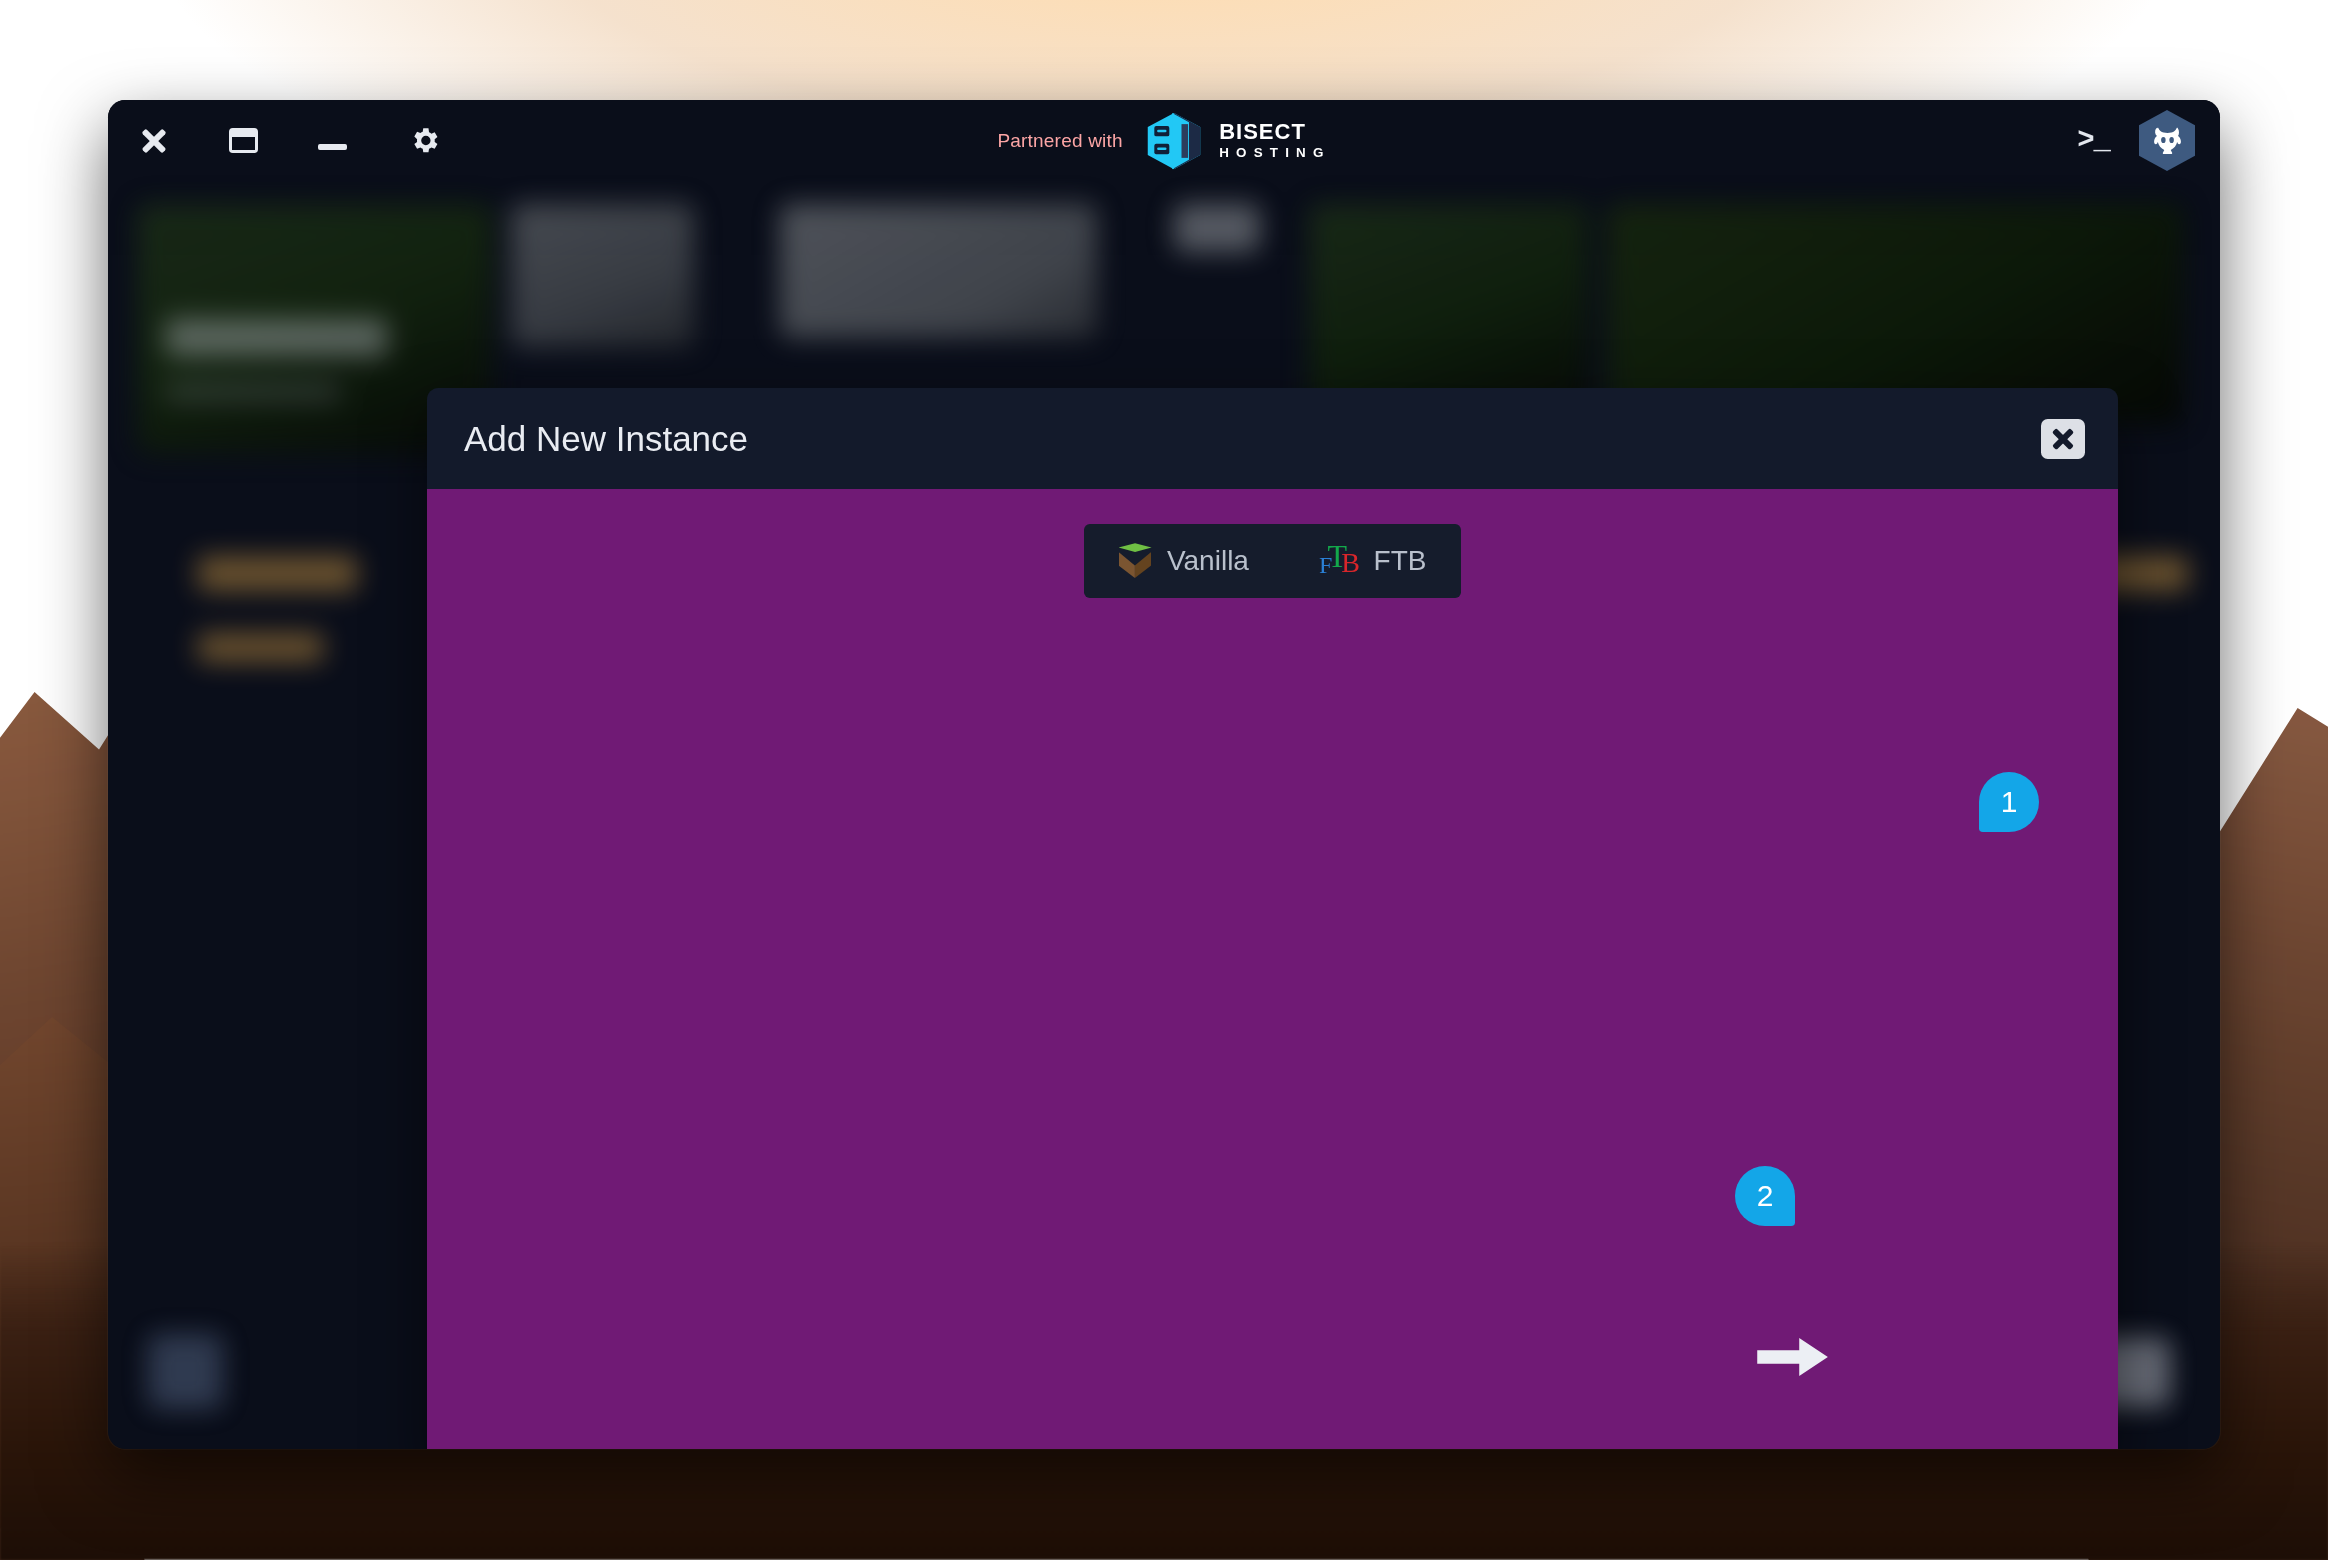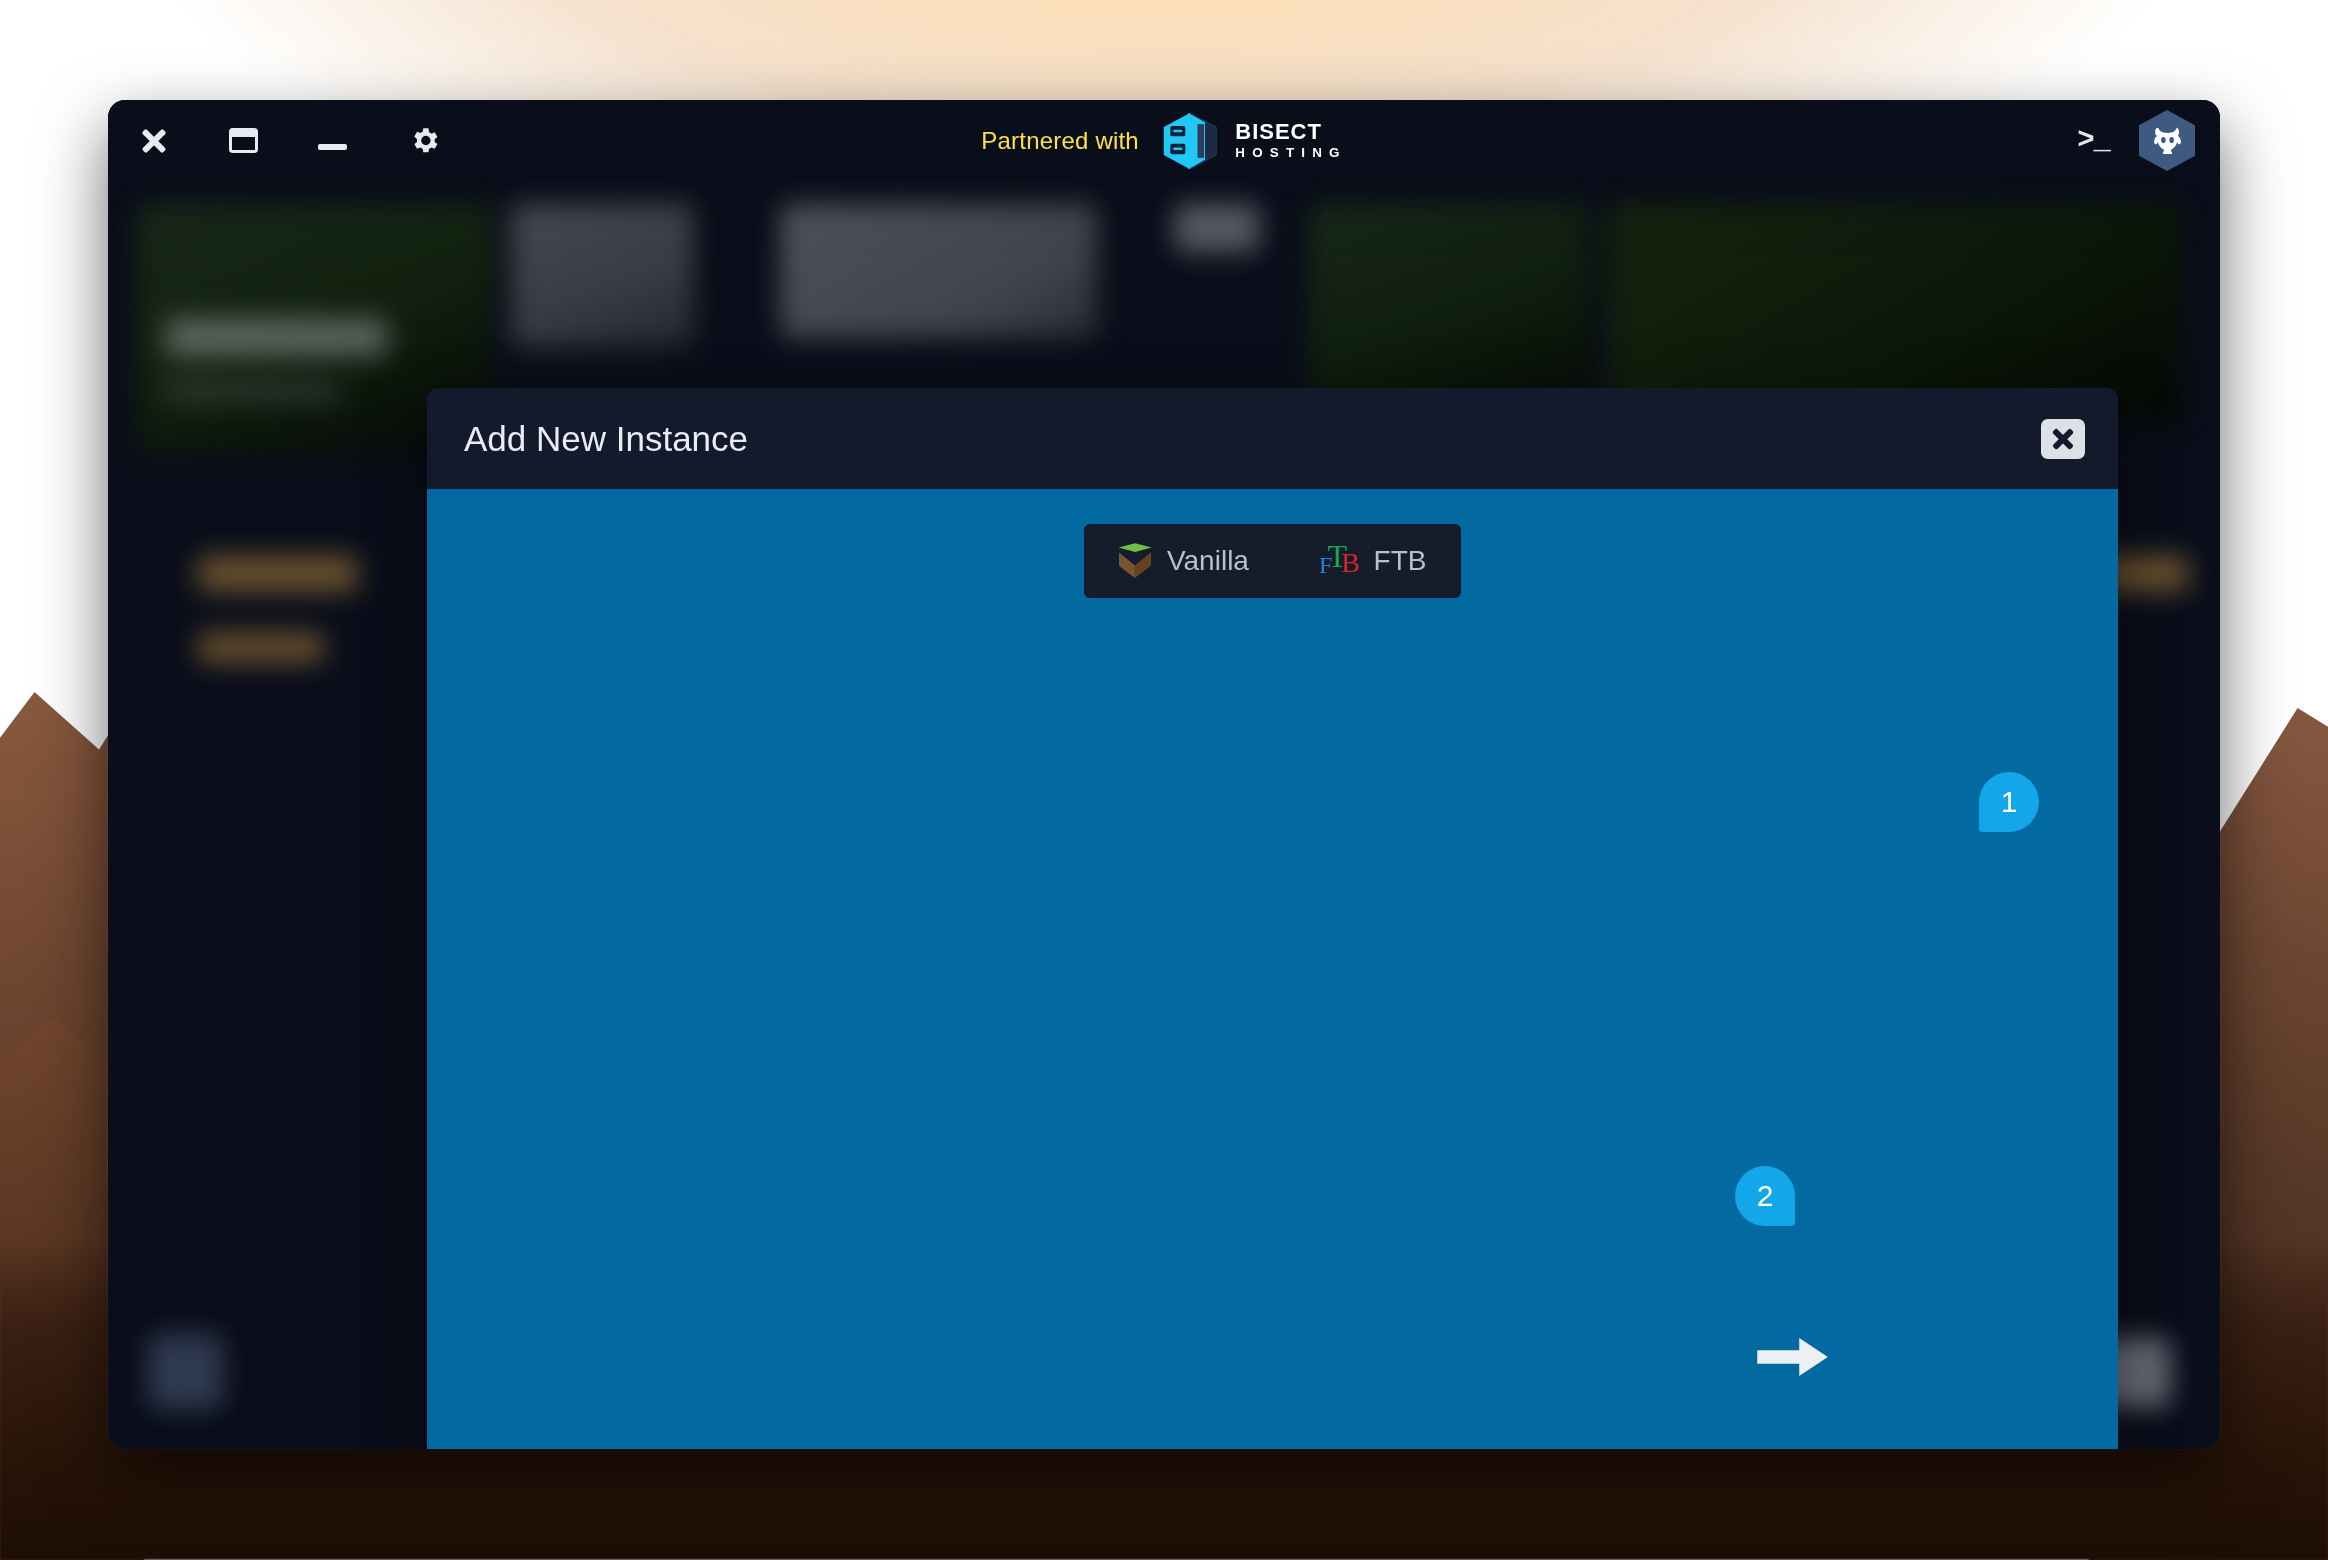--- a/index.html
+++ b/index.html
@@ -130,22 +130,22 @@
   }
 
   #partner-zone {
     position: absolute;
     left: 0; right: 0; top: 0; bottom: 0;
     display: flex; align-items: center; justify-content: center;
     gap: 21px;
     pointer-events: none;
   }
   #partner-text {
-    color: #fde047;
-    font-size: 24px;
+    color: #fca5a5;
+    font-size: 19px;
     letter-spacing: 0.2px;
   }
   #bisect-logo {
     display: flex; align-items: center; gap: 15.4px;
   }
   #bisect-wordmark {
     display: flex; flex-direction: column; gap: 2.9px;
   }
   #bisect-name {
     color: #ffffff;
@@ -296,21 +296,21 @@
     left: 50%; top: 50%;
     width: 25px; height: 5.8px;
     background: #131a2b; border-radius: 1.9px;
   }
   #modal-close .x-dark::before { transform: translate(-50%,-50%) rotate(45deg); }
   #modal-close .x-dark::after  { transform: translate(-50%,-50%) rotate(-45deg); }
 
   #modal-body {
     position: relative;
     height: 975px;
-    background: #0369a1;
+    background: #701a75;
     border-radius: 0 0 11.5px 11.5px;
   }
 
   
   #tab-strip-wrap {
     display: flex;
     justify-content: center;
     padding-top: 35px;
   }
   #tab-strip {

